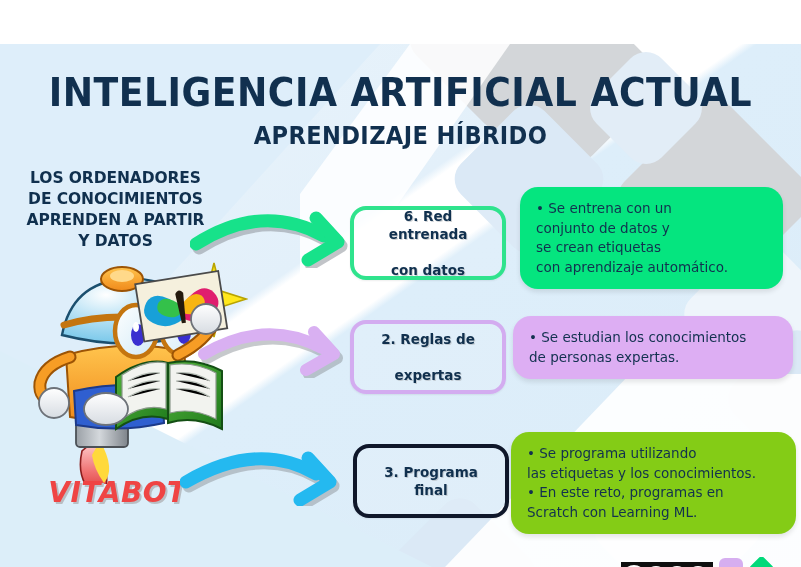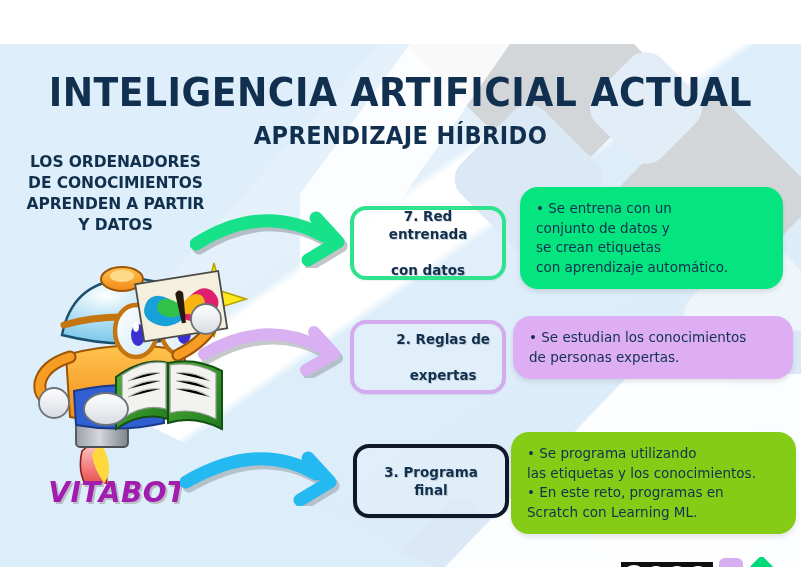--- a/index.html
+++ b/index.html
@@ -53,43 +53,43 @@
     color:#11304f;font-family:"DejaVu Sans", sans-serif;
     transform:scaleX(.93);
   }
   .subtitle{
     position:absolute;left:0;right:0;top:78px;text-align:center;
     font-size:24px;font-weight:bold;letter-spacing:0.4px;
     color:#11304f;font-family:"DejaVu Sans", sans-serif;
     transform:scaleX(.94);
   }
   .lead{
-    position:absolute;left:8px;top:108px;width:215px;text-align:center;
+    position:absolute;left:8px;top:124px;width:215px;text-align:center;
     font-size:15.5px;font-weight:bold;line-height:21px;color:#10304e;
     font-family:"DejaVu Sans", sans-serif;letter-spacing:-0.1px;
   }
   .vitabot{
     position:absolute;left:0;top:432px;width:235px;text-align:center;
-    font-size:28px;font-weight:bold;font-style:italic;color:#a21caf;
+    font-size:28px;font-weight:bold;font-style:italic;color:#ef4444;
     font-family:"DejaVu Sans", sans-serif;letter-spacing:0.5px;
     text-shadow:2px 2px 0 #b9bec4;
   }
 
   
   .step-box{
     position:absolute;width:148px;height:66px;border-radius:16px;
     display:flex;align-items:center;justify-content:center;text-align:center;
     font-size:13.5px;font-weight:bold;line-height:18px;color:#10304e;
     font-family:"DejaVu Sans", sans-serif;
     box-shadow:0 1px 2px rgba(0,0,0,.07);
     background:rgba(255,255,255,.10);
   }
   .step-box span{display:block;padding:0 6px;text-shadow:1px 1px 0 rgba(170,175,180,.55);}
   #step1{left:350px;top:162px;border:4px solid #2fe38d;}
-  #step2{left:350px;top:276px;border:4px solid #d3acf0;justify-content:flex-end;}
+  #step2{left:350px;top:276px;border:4px solid #d3acf0;}
   #step3{left:353px;top:400px;border:4px solid #0f172a;}
 
   
   .panel{
     position:absolute;border-radius:18px;
     padding:12px 14px 12px 16px;
     font-size:13.5px;line-height:19.5px;color:#12314f;
     font-family:"DejaVu Sans", sans-serif;
     box-shadow:0 3px 5px rgba(0,0,0,.10);
   }
@@ -259,21 +259,21 @@
 
   <svg class="arrow" style="left:180px;top:400px;width:178px;height:62px;" viewBox="0 0 178 62">
     <path d="M6 38 q72 -42 130 -8" fill="none" stroke="#8e949a" stroke-width="13" stroke-linecap="round" opacity=".5" transform="translate(3,4)"></path>
     <path d="M128 14 l22 24 l-30 18" fill="none" stroke="#8e949a" stroke-width="13" stroke-linecap="round" stroke-linejoin="round" opacity=".5" transform="translate(3,4)"></path>
     <path d="M6 38 q72 -42 130 -8" fill="none" stroke="#24b9f0" stroke-width="13" stroke-linecap="round"></path>
     <path d="M128 14 l22 24 l-30 18" fill="none" stroke="#24b9f0" stroke-width="13" stroke-linecap="round" stroke-linejoin="round"></path>
   </svg>
 
   <div class="step-box" id="step1">
     <span>
-      <span>7. Red entrenada</span><br>
+      <span>6. Red entrenada</span><br>
       <span>con datos</span>
     </span>
   </div>
   <div class="step-box" id="step2">
     <span>
       <span>2. Reglas de</span><br>
       <span>expertas</span>
     </span>
   </div>
   <div class="step-box" id="step3">

